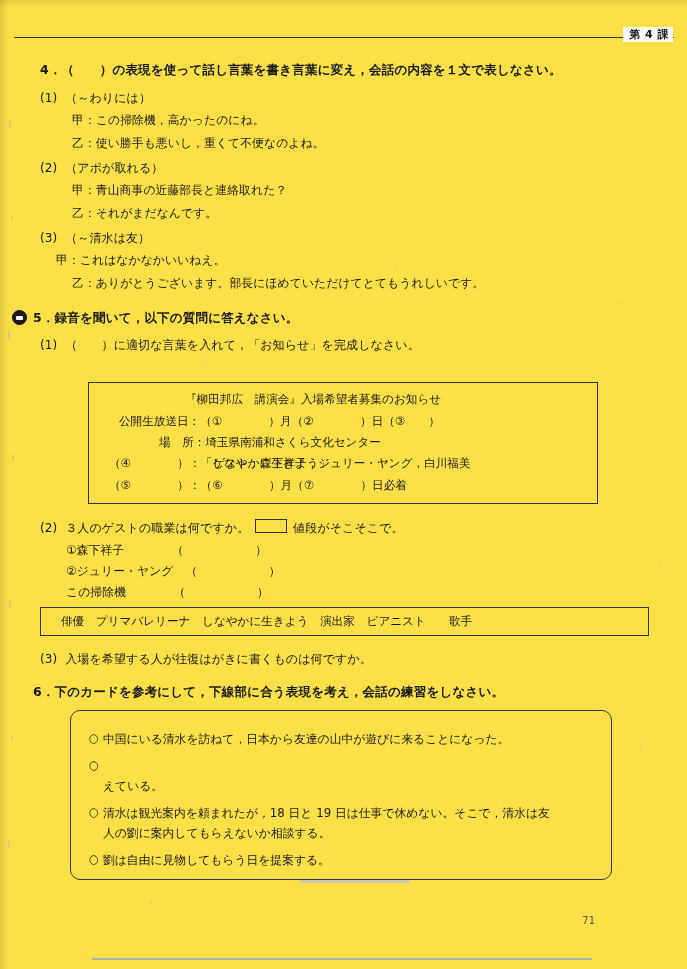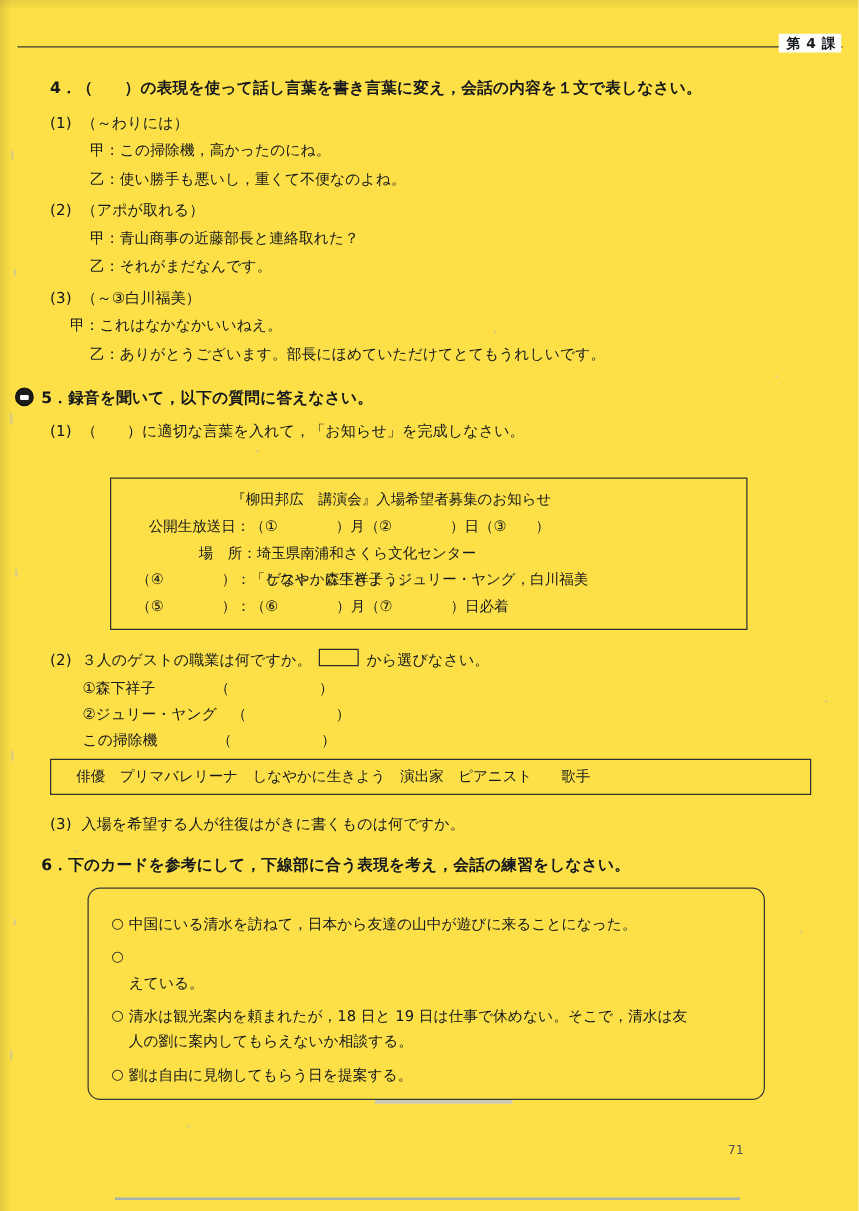--- a/index.html
+++ b/index.html
@@ -188,21 +188,21 @@
 
   <div class="line" style="left:40px; top:160px;">
     <span>(2)</span>
     <span style="margin-left:4px;">（アポが取れる）</span>
   </div>
   <div class="line sub" style="left:72px; top:183px;">甲：青山商事の近藤部長と連絡取れた？</div>
   <div class="line sub" style="left:72px; top:206px;">乙：それがまだなんです。</div>
 
   <div class="line" style="left:40px; top:230px;">
     <span>(3)</span>
-    <span style="margin-left:4px;">（～③白川福美）</span>
+    <span style="margin-left:4px;">（～清水は友）</span>
   </div>
   <div class="line sub" style="left:56px; top:253px;">甲：これはなかなかいいねえ。</div>
   <div class="line sub" style="left:72px; top:276px;">乙：ありがとうございます。部長にほめていただけてとてもうれしいです。</div>
 
   <div class="audio-icon" style="left:12px; top:310px;"></div>
   <div class="q-heading" style="left:33px; top:310px;">5．録音を聞いて，以下の質問に答えなさい。</div>
 
   <div class="line" style="left:40px; top:337px;">
     <span>(1)</span>
     <span style="margin-left:4px;">（　　）に適切な言葉を入れて，「お知らせ」を完成しなさい。</span>
@@ -215,21 +215,21 @@
     <div class="notice-line" style="left:20px; top:73px;">（④　　　　）：「しなやかに生きよう」</div>
 
     <div class="notice-line" style="left:124px; top:73px;">ゲスト：森下祥子，ジュリー・ヤング，白川福美</div>
     <div class="notice-line" style="left:20px; top:95px;">（⑤　　　　）：（⑥　　　　）月（⑦　　　　）日必着</div>
   </div>
 
   <div class="line" style="left:40px; top:519px;">
     <span>(2)</span>
     <span style="margin-left:4px;">３人のゲストの職業は何ですか。</span>
     <span class="small-box-inline"></span>
-    <span>から選びなさい。</span>
+    <span>値段がそこそこで。</span>
   </div>
 
   <div class="line sub" style="left:66px; top:543px;">①森下祥子　　　　（　　　　　　）</div>
   <div class="line sub" style="left:66px; top:564px;">②ジュリー・ヤング　（　　　　　　）</div>
   <div class="line sub" style="left:66px; top:585px;">この掃除機　　　　（　　　　　　）</div>
 
   <div class="box choice-box">
     <div class="notice-line" style="left:20px; top:6px;">俳優　プリマバレリーナ　しなやかに生きよう　演出家　ピアニスト　　歌手</div>
   </div>
 

